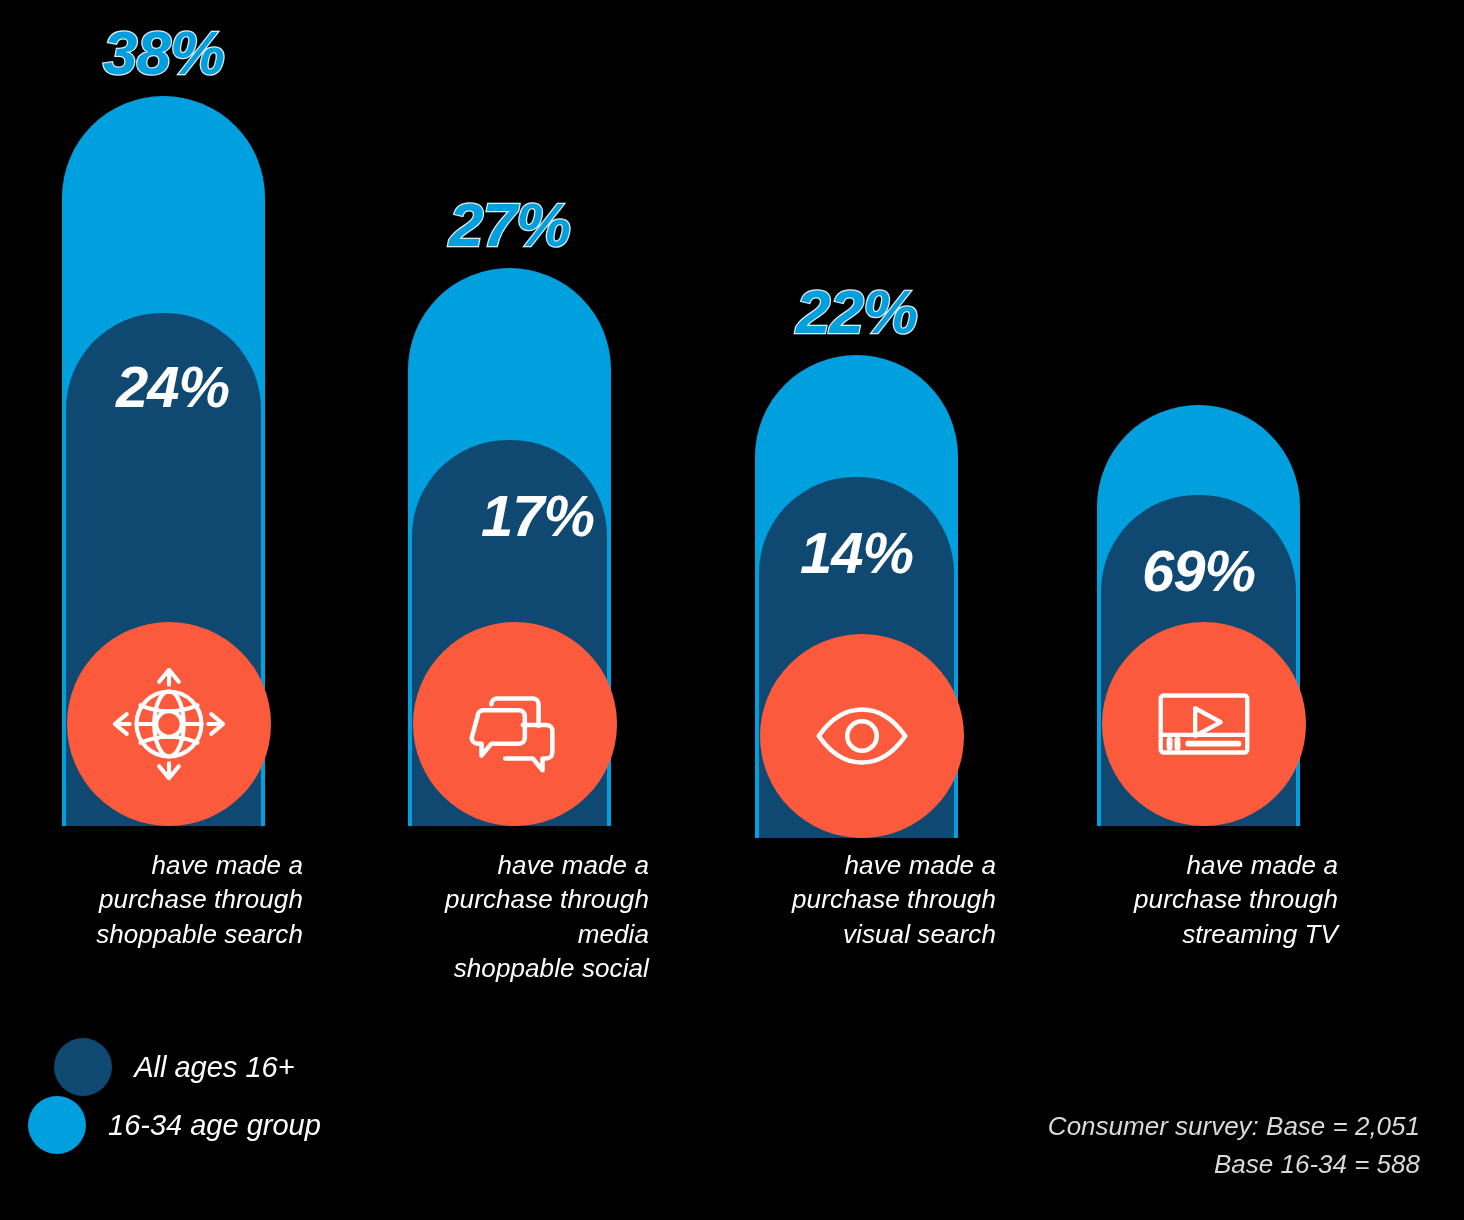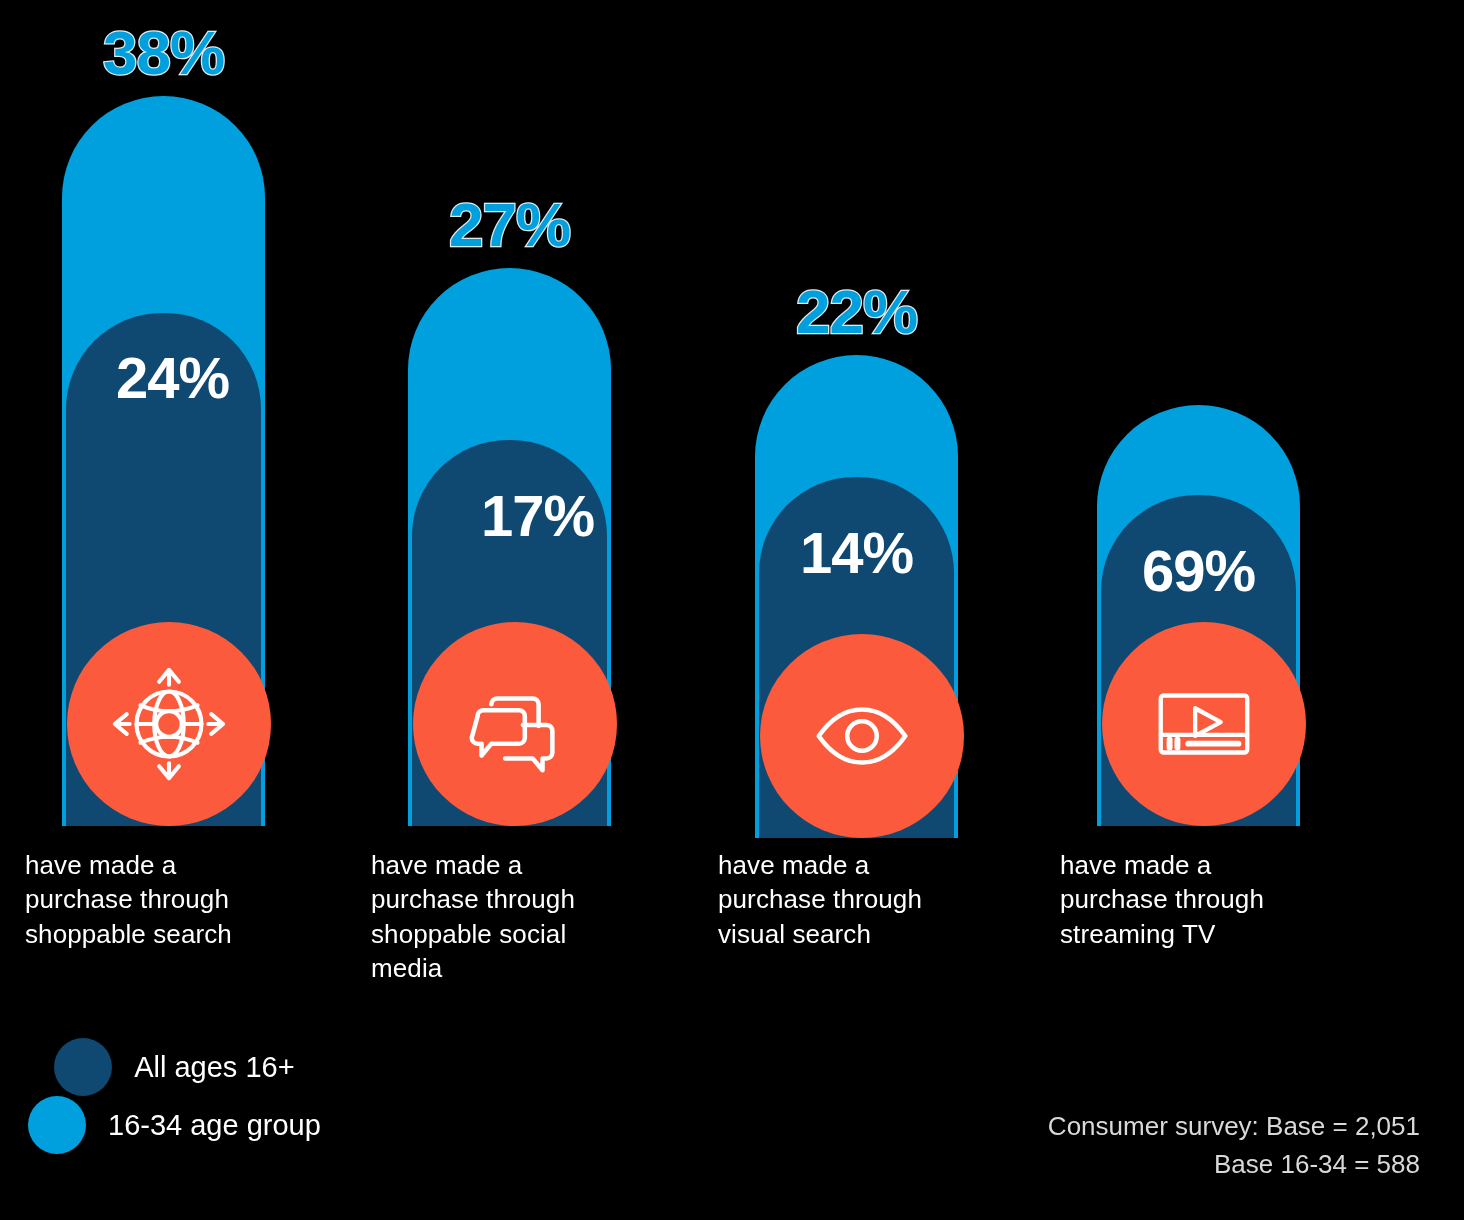--- a/index.html
+++ b/index.html
@@ -2,21 +2,21 @@
 <html><head>
 <meta charset="utf-8">
 <title>Shoppable commerce chart</title>
 <style>
   html,body{margin:0;padding:0;background:#000;}
   body{
     width:1464px;height:1220px;position:relative;overflow:hidden;
     font-family:"Liberation Sans","DejaVu Sans",sans-serif;
     -webkit-font-smoothing:antialiased;
   }
-  #chart-root{position:absolute;inset:0;}
+  #chart-root{position:absolute;inset:0;font-style:italic;}
   .bar-col{position:absolute;}
 
   .bar-light{
     position:absolute;left:0;
     background:#00a0de;
     border-radius:102px 102px 0 0;
     z-index:1;
   }
   .bar-dark{
     position:absolute;
@@ -54,21 +54,21 @@
     line-height:1;
     text-align:center;
   }
 
   
   .caption{
     position:absolute;z-index:4;
     color:#ffffff;
     font-size:26px;
     line-height:1.32;
-    text-align:left;
+    text-align:right;
     letter-spacing:.1px;
   }
 
   
   .legend{position:absolute;left:28px;top:1038px;display:flex;align-items:center;z-index:5;flex-direction:column;}
   .legend-item{display:flex;align-items:center;margin-right:62px;}
   .legend-swatch{width:58px;height:58px;border-radius:50%;margin-right:22px;flex:0 0 auto;}
   .legend-label{color:#ffffff;font-size:29px;white-space:nowrap;}
 
   
@@ -97,21 +97,21 @@
         <polyline points="50,17 60,5 70,17"></polyline>
         <line x1="60" y1="100" x2="60" y2="114"></line>
         <polyline points="50,103 60,115 70,103"></polyline>
         <line x1="20" y1="60" x2="6" y2="60"></line>
         <polyline points="17,50 5,60 17,70"></polyline>
         <line x1="100" y1="60" x2="114" y2="60"></line>
         <polyline points="103,50 115,60 103,70"></polyline>
       </svg>
     </div>
     <div class="val-light" style="left:-20px;top:22px;width:243px;">38%</div>
-    <div class="val-dark" style="left:0;top:349px;width:221px;">24%</div>
+    <div class="val-dark" style="left:0;top:358px;width:221px;">24%</div>
   </div>
   <div class="caption" style="left:25px;top:848px;width:278px;">
     <div>have made a</div>
     <div>purchase through</div>
     <div>shoppable search</div>
   </div>
 
   <div class="bar-col" style="left:408px;top:0;width:203px;height:826px;">
     <div class="bar-light" style="top:268px;width:203px;height:558px;"></div>
     <div class="bar-dark" style="left:4px;top:440px;width:195px;height:386px;"></div>
@@ -121,22 +121,22 @@
         <path d="M22 52 a6 6 0 0 1 6-6 h36 a6 6 0 0 1 6 6 v22 a6 6 0 0 1 -6 6 h-28 l-10 12 v-12 h-4 a6 6 0 0 1 -6 -6 z"></path>
         <path d="M68 61 h24 a6 6 0 0 1 6 6 v22 a6 6 0 0 1 -6 6 h-4 v12 l-10 -12 h-28"></path>
       </svg>
     </div>
     <div class="val-light" style="left:-20px;top:194px;width:243px;">27%</div>
     <div class="val-dark" style="left:0;top:487px;width:203px;margin-left:28px;">17%</div>
   </div>
   <div class="caption" style="left:371px;top:848px;width:278px;">
     <div>have made a</div>
     <div>purchase through</div>
+    <div>media</div>
     <div>shoppable social</div>
-    <div>media</div>
   </div>
 
   <div class="bar-col" style="left:755px;top:0;width:203px;height:826px;margin-top:12px;">
     <div class="bar-light" style="top:343px;width:203px;height:483px;"></div>
     <div class="bar-dark" style="left:4px;top:465px;width:195px;height:361px;"></div>
     <div class="icon-circle" style="left:5px;top:622px;width:204px;height:204px;">
       <svg width="118" height="118" viewBox="0 0 120 120" fill="none" stroke="#ffffff" stroke-width="4.6" stroke-linecap="round" stroke-linejoin="round">
         <path d="M16 60 C30 40 45 33 60 33 C75 33 90 40 104 60 C90 80 75 87 60 87 C45 87 30 80 16 60 Z"></path>
         <circle cx="60" cy="60" r="15"></circle>
       </svg>

